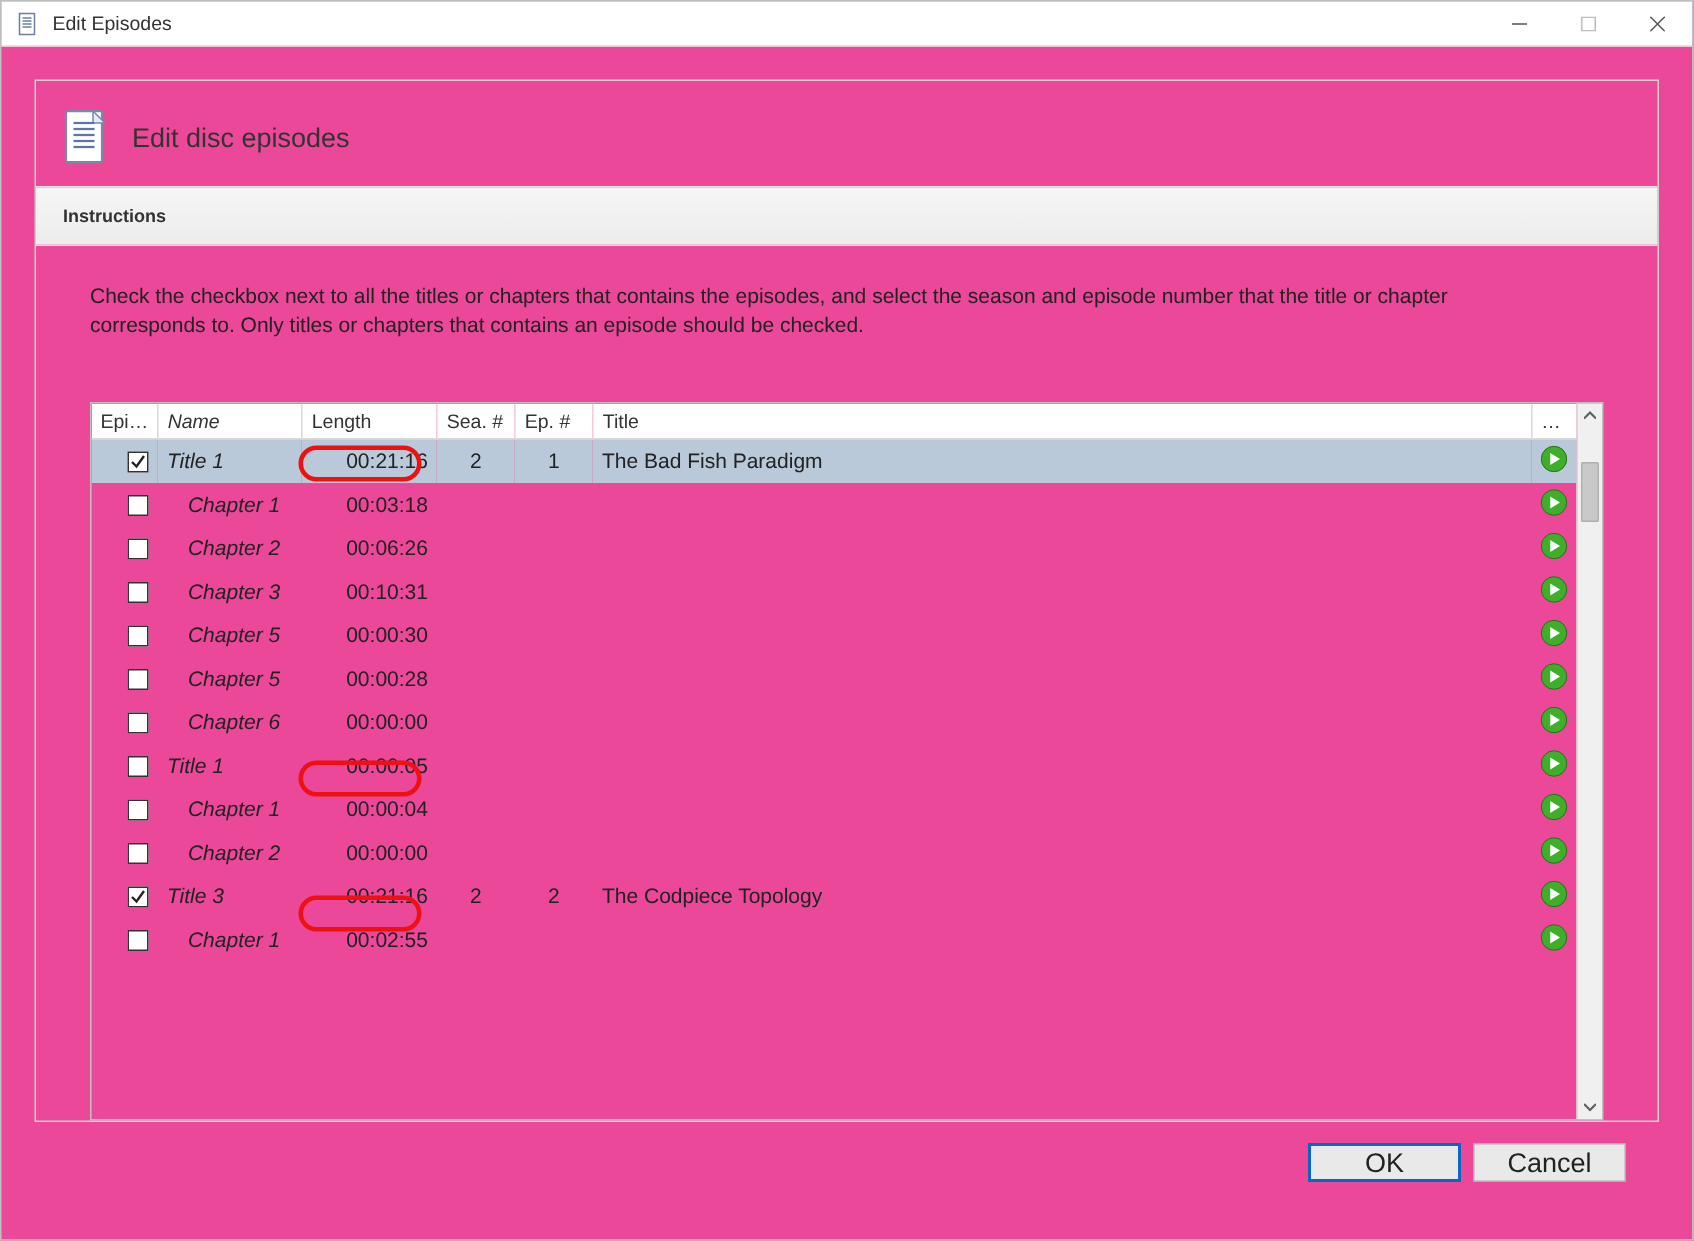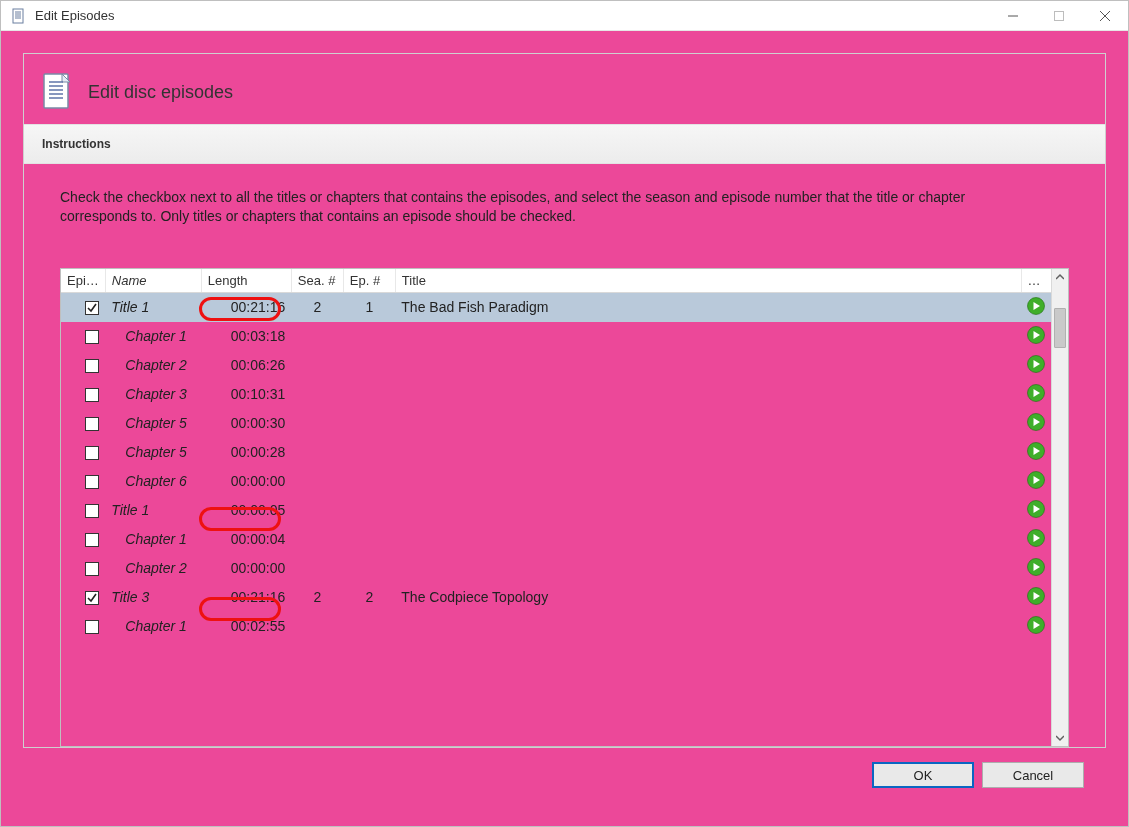--- a/index.html
+++ b/index.html
@@ -38,21 +38,21 @@
   .chk svg { width:10px; height:10px; display:none; }
   .chk.checked svg { display:block; }
   .play-btn { width:18px; height:18px; display:inline-flex; }
   .name-indent { padding-left:14px;margin-top:18px; }
   .vscroll { width:17px; background:#f0f0f0; border-left:1px solid #d9d9d9; display:flex; flex-direction:column; }
   .vscroll .arrow { height:17px; display:flex; align-items:center; justify-content:center; color:#606060; }
   .vscroll .arrow svg { width:8px; height:8px; }
   .vscroll .track { flex:1; position:relative; }
   .vscroll .thumb { position:absolute; left:2px; right:2px; top:22px; height:40px; background:#c9c9c9; border:1px solid #b0b0b0; border-radius:1px; }
   .button-bar { display:flex; justify-content:flex-end; gap:8px; padding:14px 22px 16px 0; }
-  .btn { min-width:102px; height:26px; border:1px solid #adadad; background:#e9e9e9; font-size:13px; color:#222; display:flex; align-items:center; justify-content:center; cursor:default; }
+  .btn { min-width:102px; height:26px; border:1px solid #adadad; background:#e9e9e9; font-size:18px; color:#222; display:flex; align-items:center; justify-content:center; cursor:default; }
   .btn.default { border:2px solid #0a66c2; background:#e9e9e9; }
   
   .redmark { position:absolute; border:3px solid #e11; border-radius:12px; pointer-events:none; }
 </style>
 </head>
 <body>
 
 <div class="window">
 
   <div class="titlebar">

